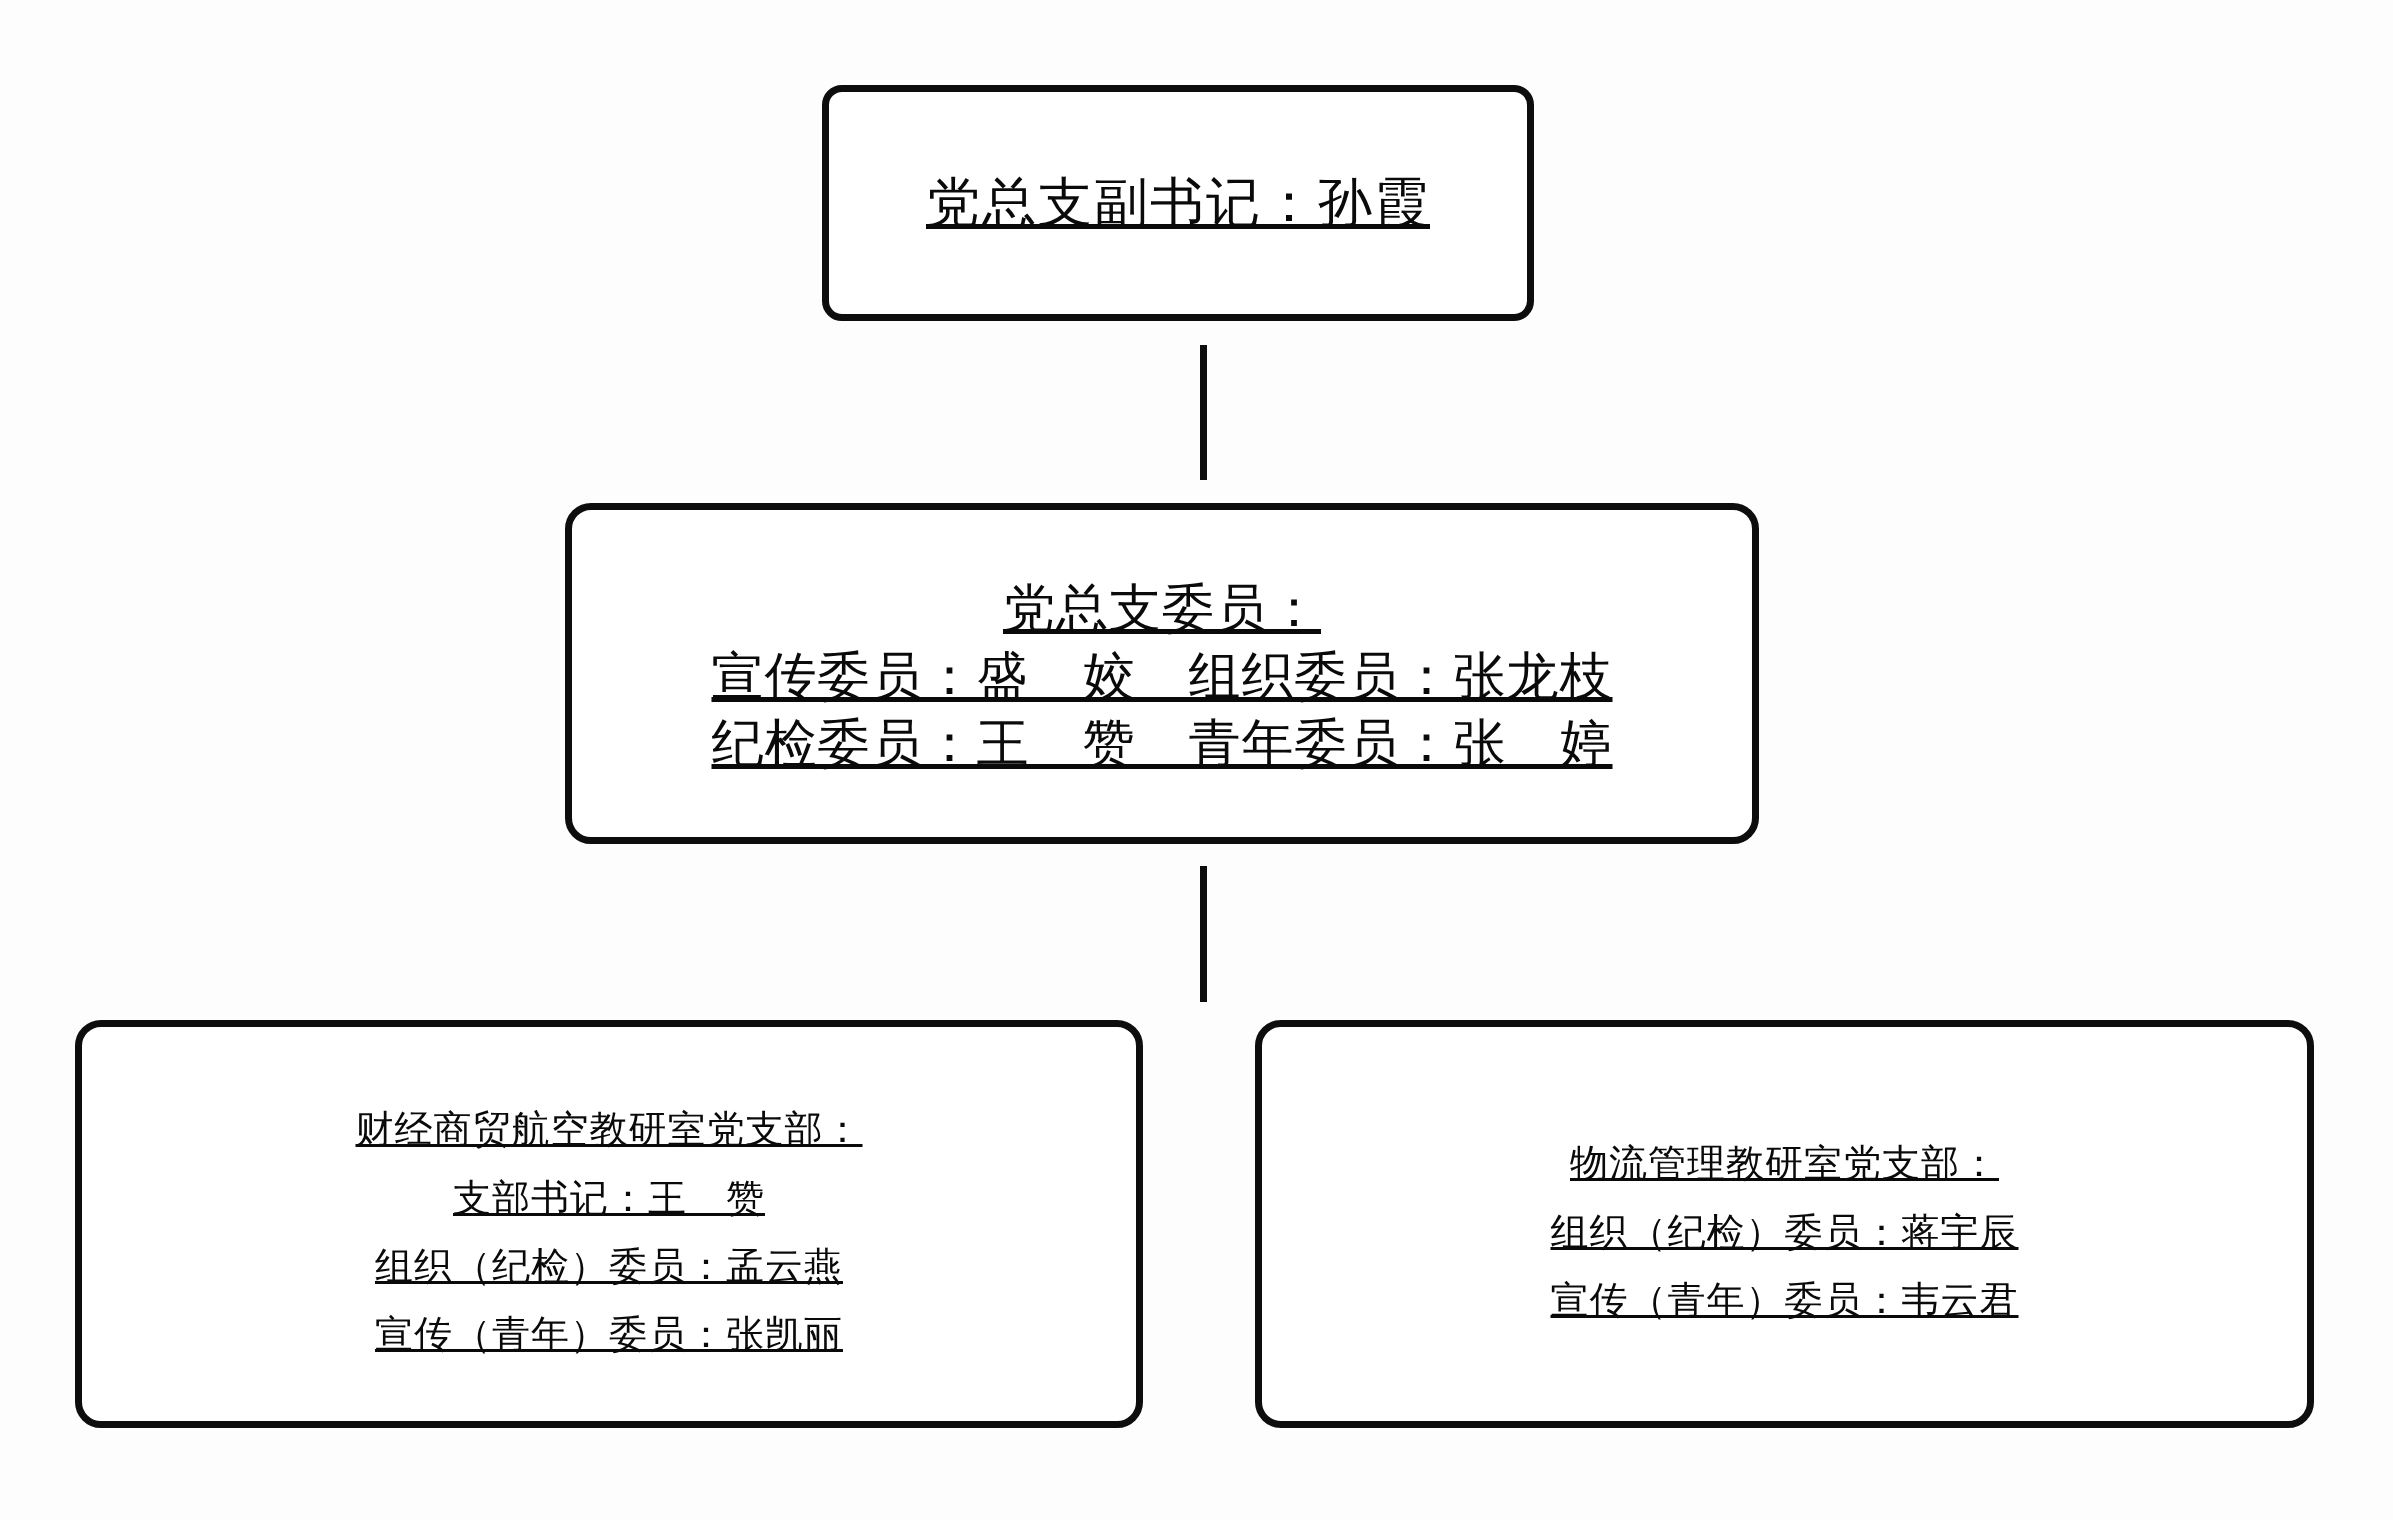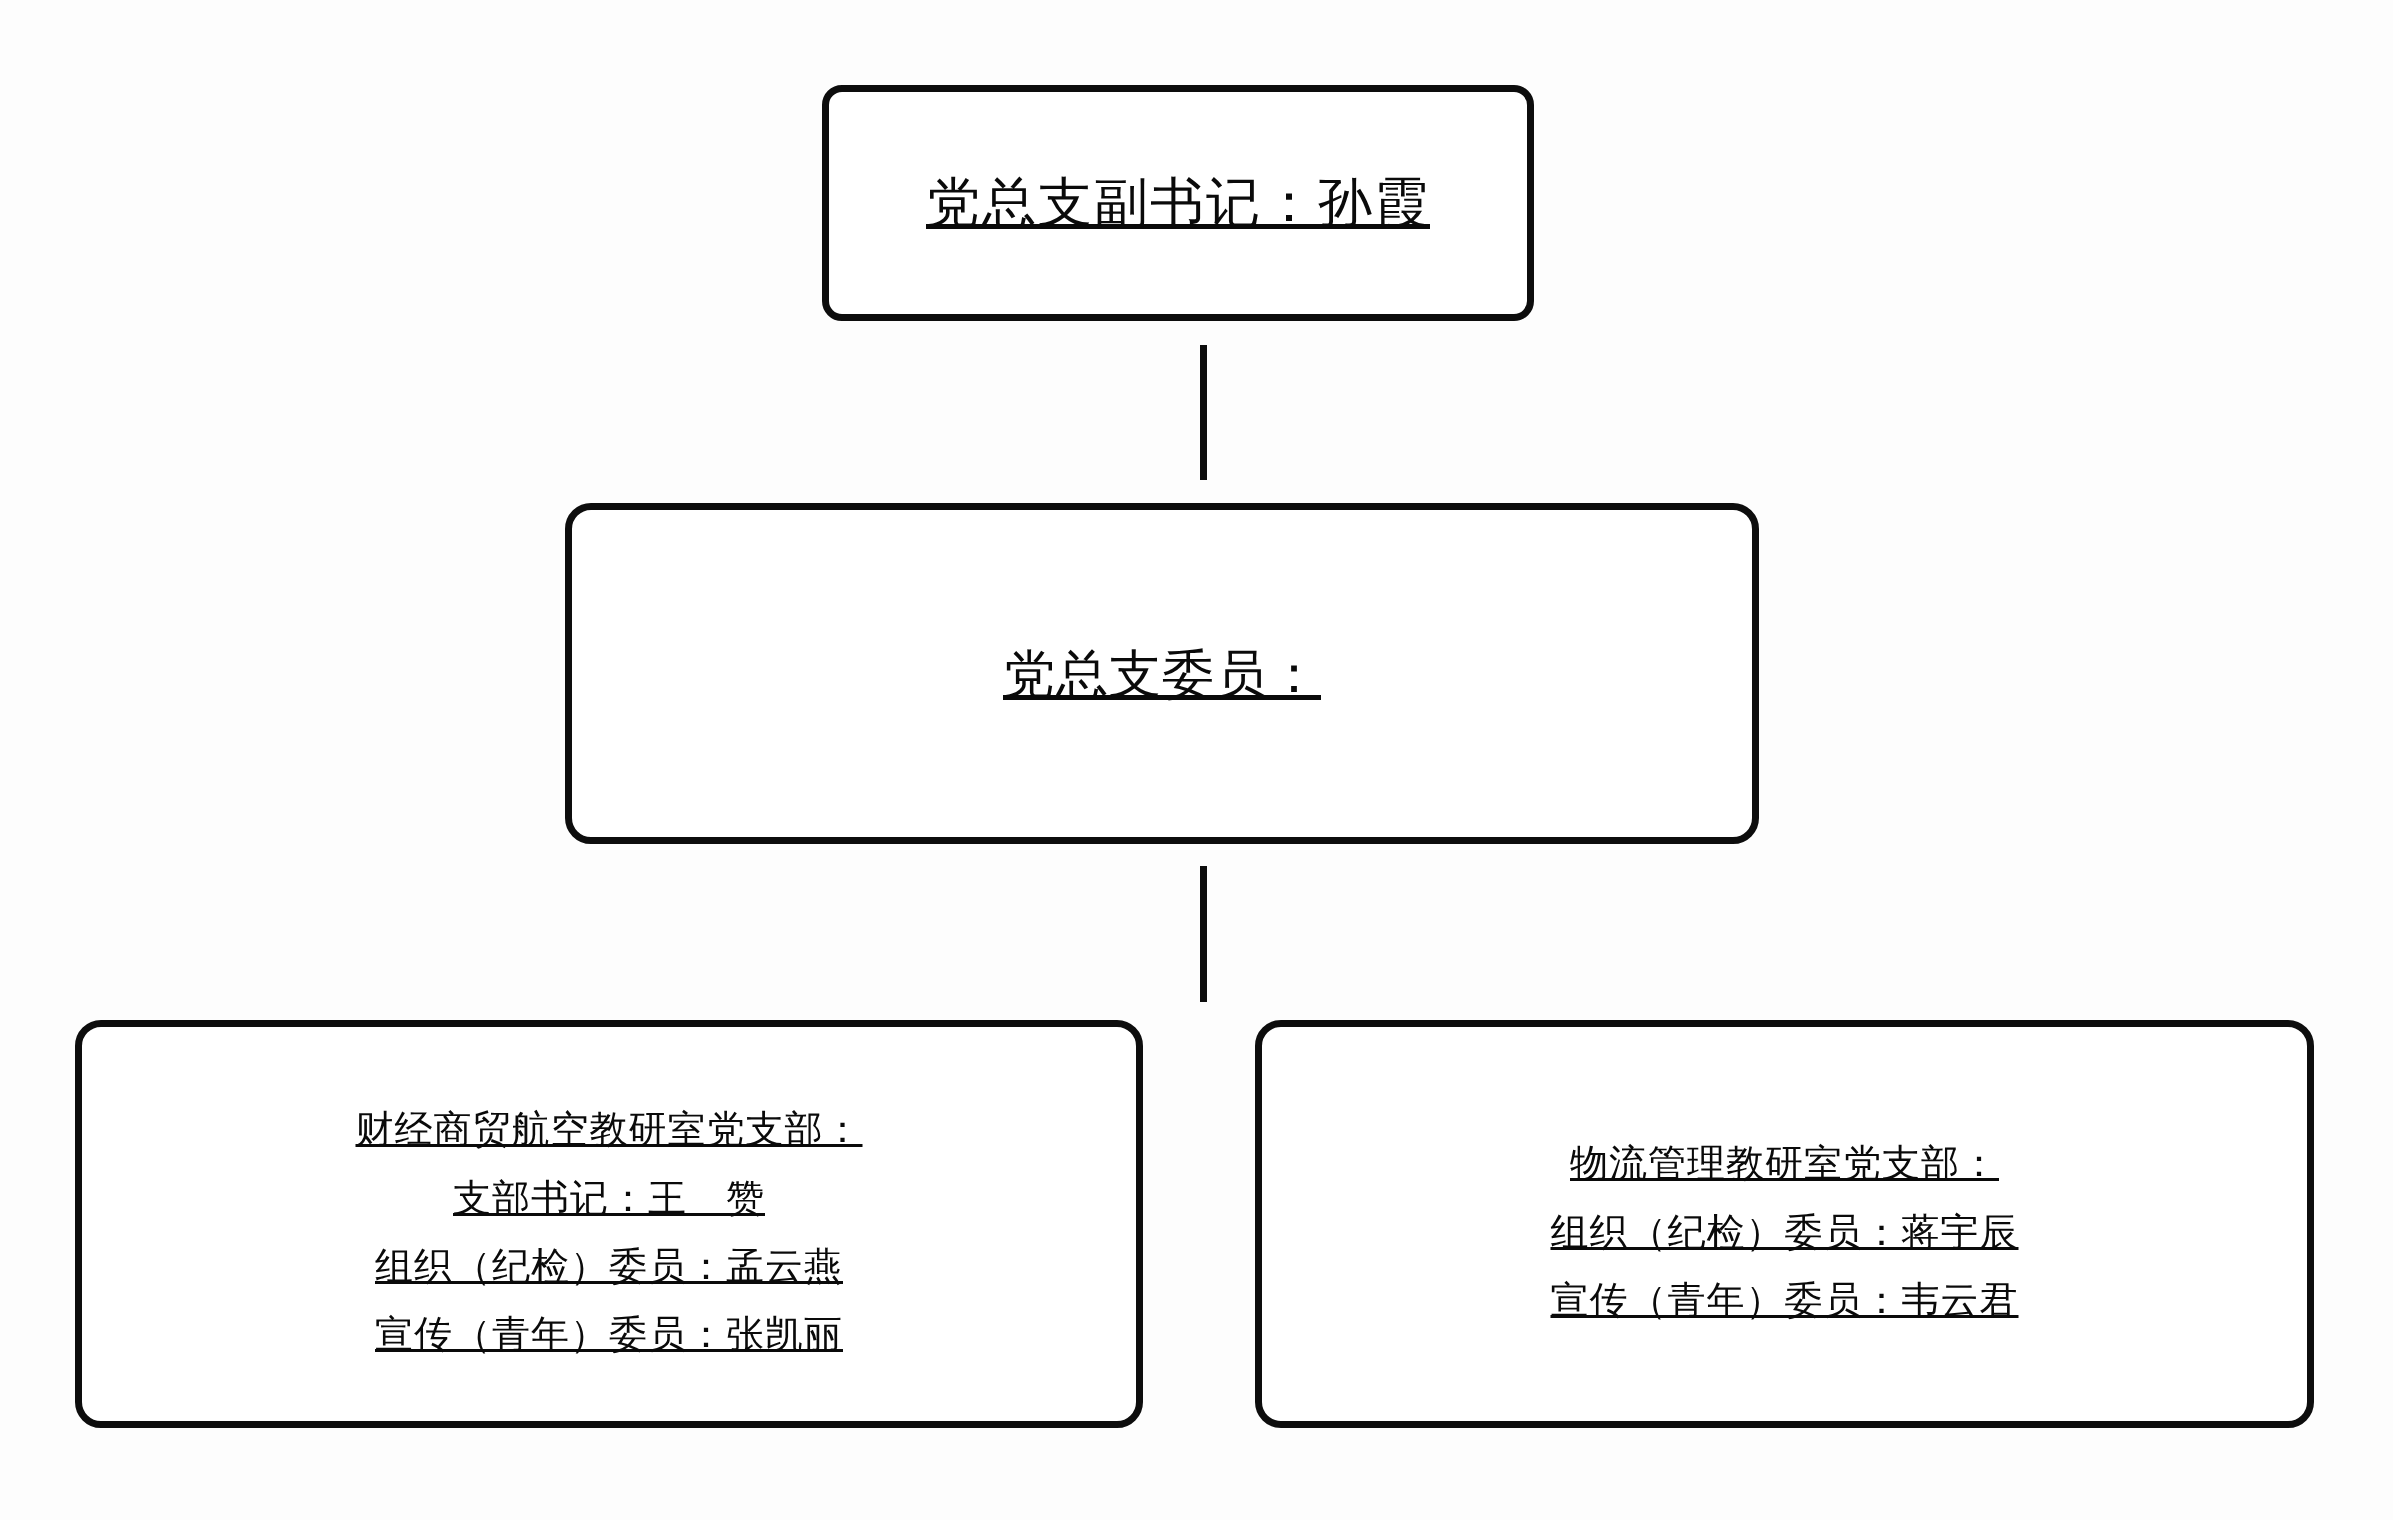--- a/index.html
+++ b/index.html
@@ -115,20 +115,22 @@
 <div id="canvas">
 
   <div class="node" id="node-top">
     <span class="line">党总支副书记：孙霞</span>
   </div>
 
   <div class="connector" id="connector-top-mid"></div>
 
   <div class="node" id="node-mid">
     <span class="line title">党总支委员：</span>
+    <span class="line">宣传委员：盛　姣　组织委员：张龙枝</span>
+    <span class="line">纪检委员：王　赞　青年委员：张　婷</span>
   </div>
 
   <div class="connector" id="connector-mid-bottom"></div>
 
   <div class="node node-bottom" id="node-bl">
     <span class="line">财经商贸航空教研室党支部：</span>
     <span class="line">支部书记：王　赞</span>
     <span class="line">组织（纪检）委员：孟云燕</span>
     <span class="line">宣传（青年）委员：张凯丽</span>
   </div>

